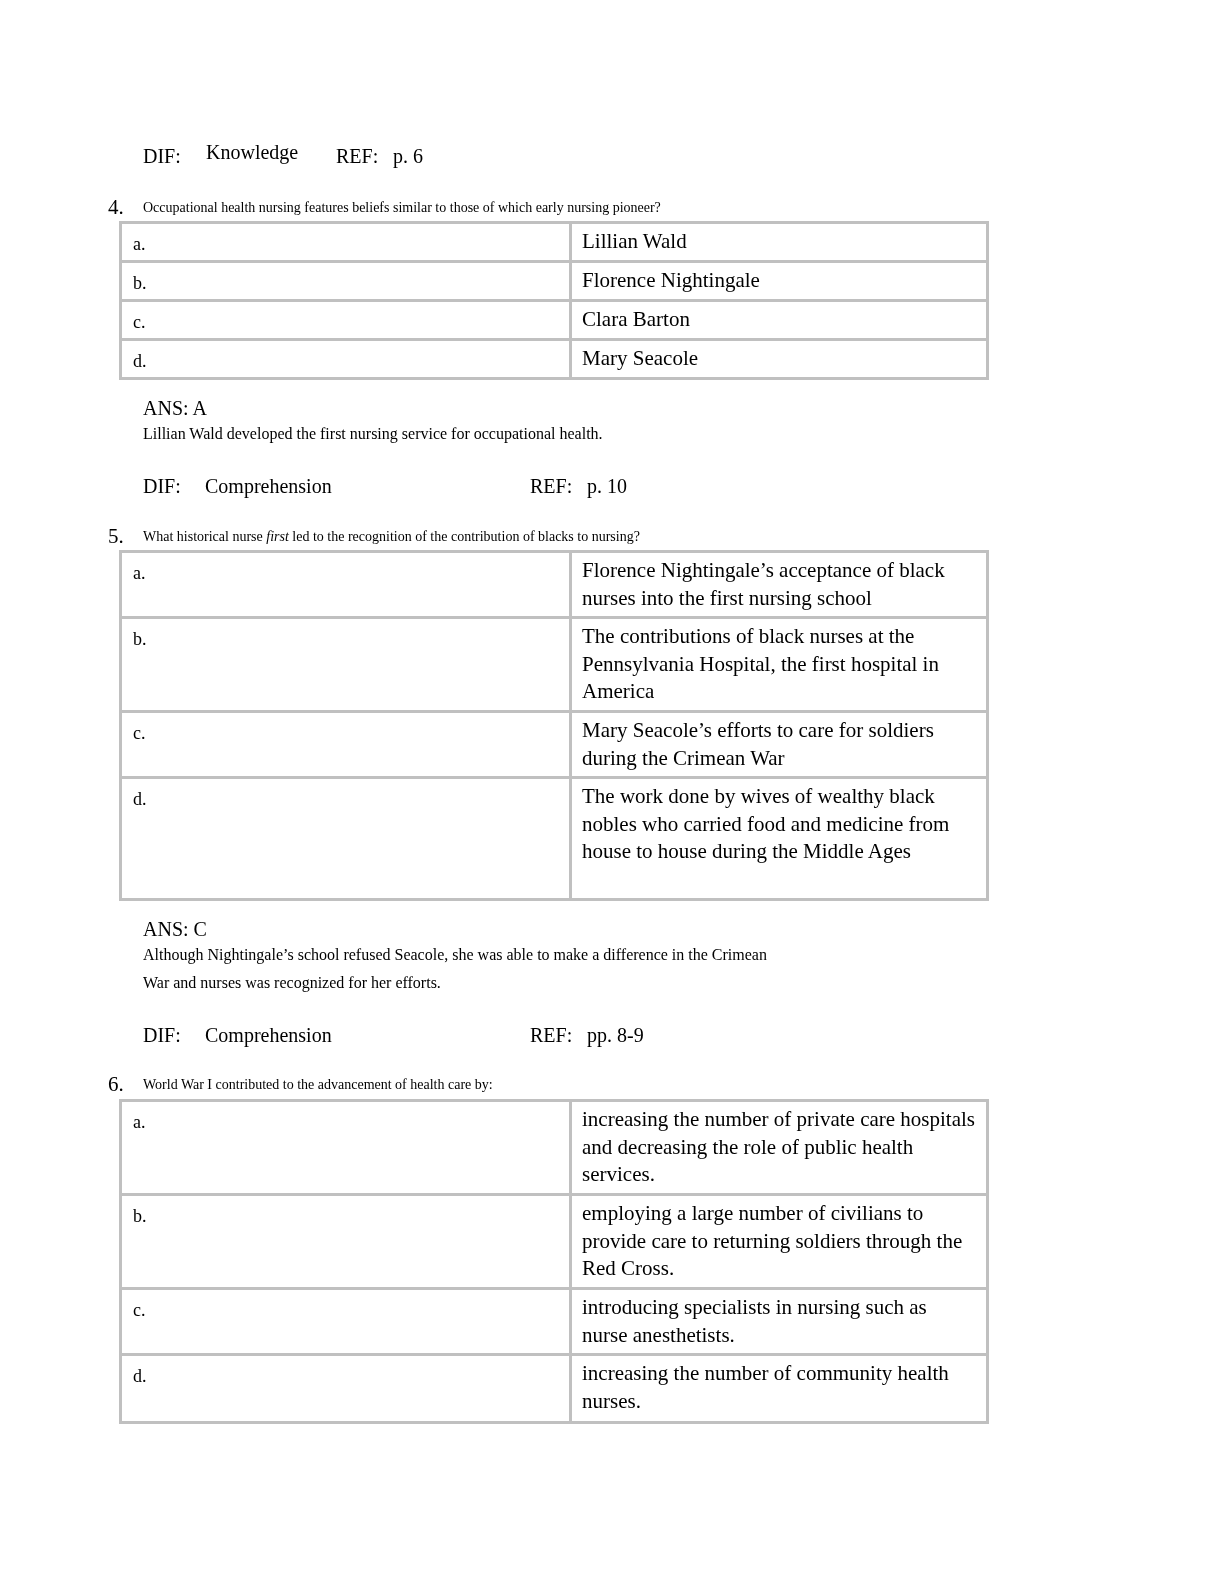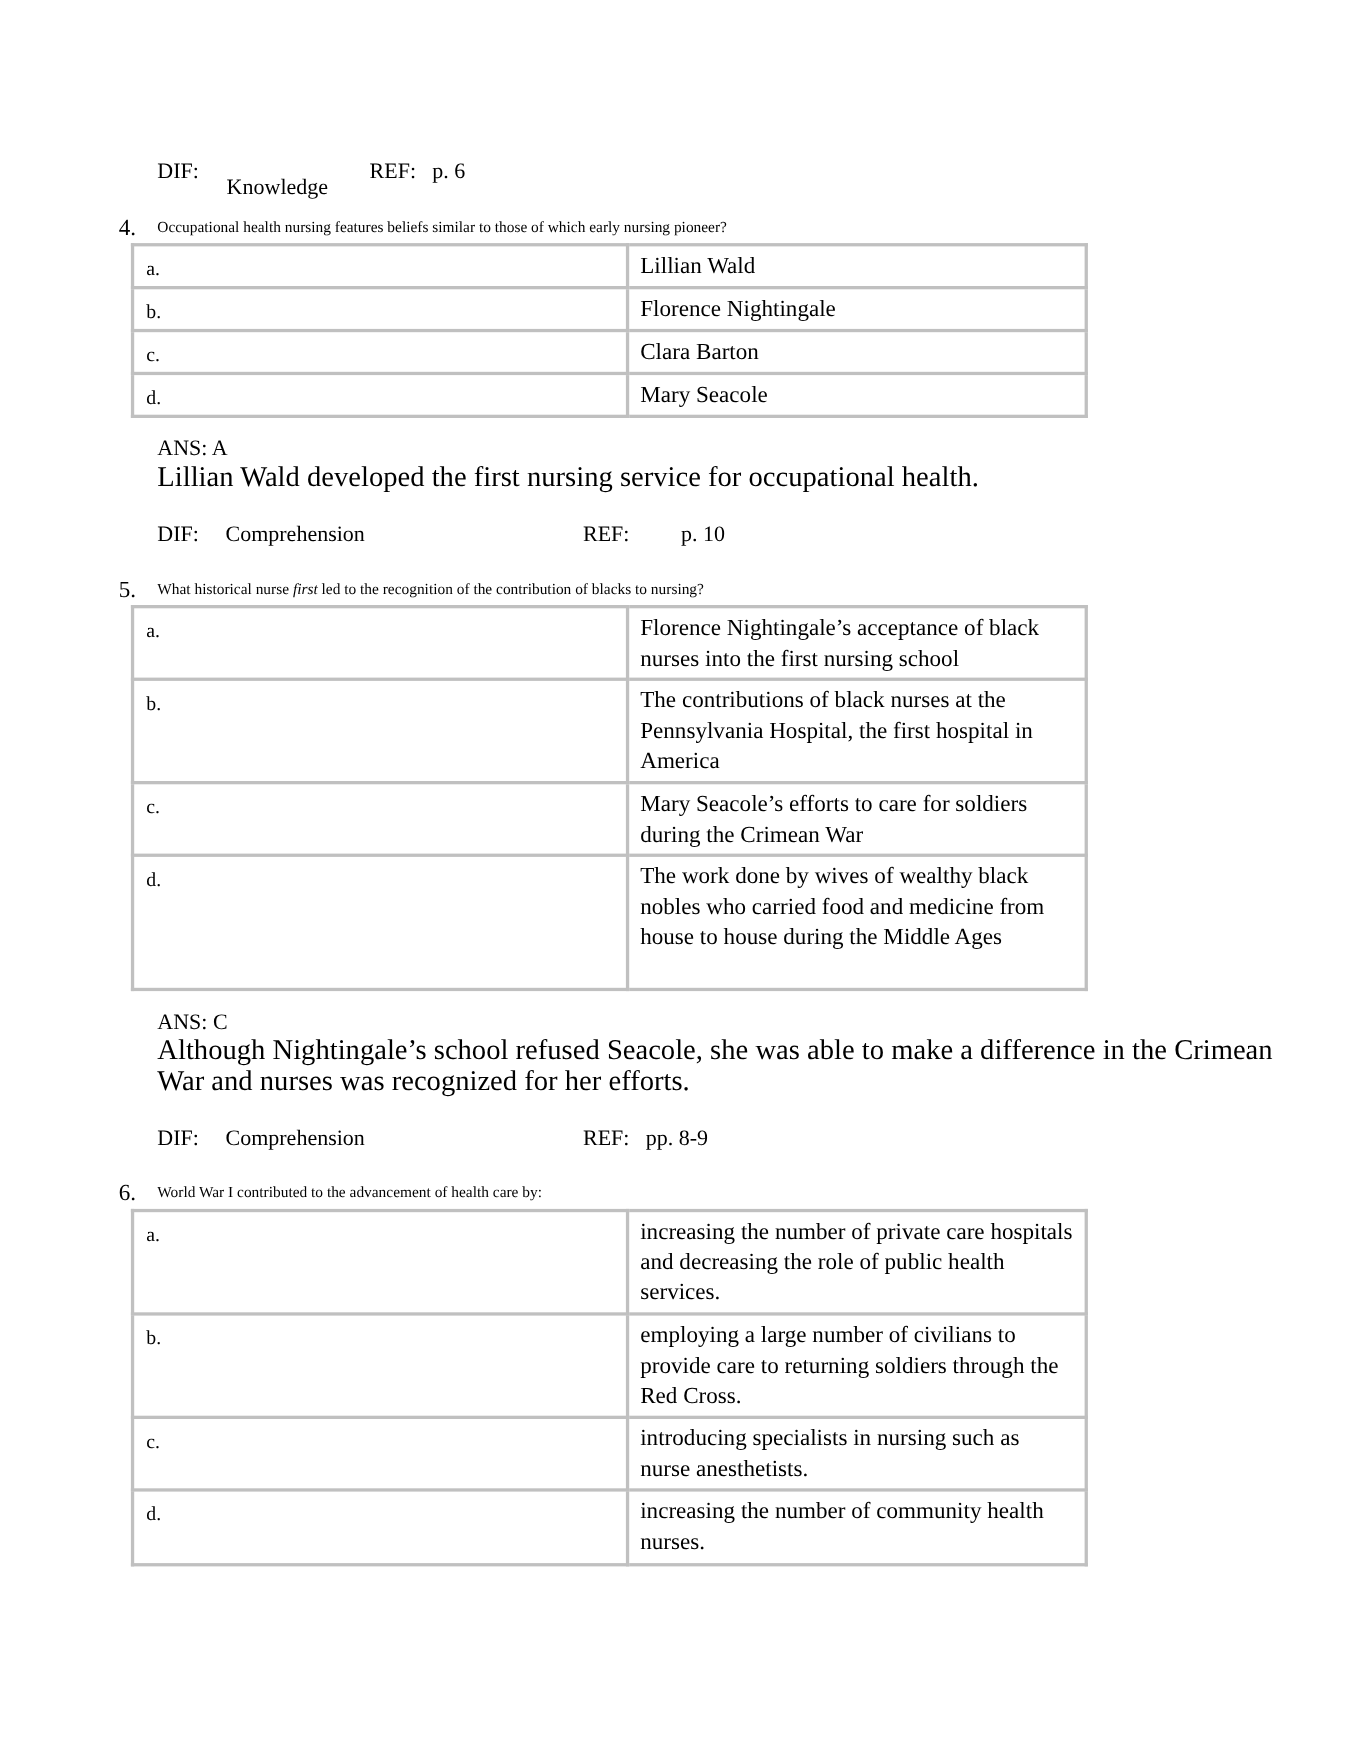--- a/index.html
+++ b/index.html
@@ -5,21 +5,21 @@
     html, body { margin: 0; padding: 0; background: #ffffff; }
     body {
       width: 1224px; height: 1584px; position: relative; overflow: hidden;
       font-family: "Liberation Serif", "DejaVu Serif", serif;
       color: #000000;
     }
     .abs { position: absolute; white-space: nowrap; }
     .txt { font-size: 14px; line-height: 27px; }
     .meta { font-size: 20px; line-height: 24px; }
     .qnum { font-size: 21px; line-height: 27px; }
-    .rat { font-size: 26px; line-height: 28px; }
+    .rat { font-size: 16px; line-height: 28px; }
 
     table.choices {
       position: absolute;
       left: 119px;
       width: 870px;
       border-collapse: collapse;
       table-layout: fixed;
     }
     table.choices td {
       border: 3px solid #c0c0c0;
@@ -39,21 +39,21 @@
       white-space: normal;
       border-radius: 19px;
     }
     em { font-style: italic; }
   </style>
 </head>
 <body>
 
 <div>
   <span class="abs meta" style="left:143px; top:144px;">DIF:</span>
-  <span class="abs meta" style="left:206px; top:158px;">Knowledge</span>
+  <span class="abs meta" style="left:206px; top:140px;">Knowledge</span>
   <span class="abs meta" style="left:336px; top:144px;">REF:</span>
   <span class="abs meta" style="left:393px; top:144px;">p. 6</span>
 </div>
 
 <div>
   <span class="abs qnum" style="left:108px; top:194px;">4.</span>
   <span class="abs txt" style="left:143px; top:194px;">Occupational health nursing features beliefs similar to those of which early nursing pioneer?</span>
 
   <table class="choices" style="top:221px;">
     <tbody>
@@ -75,21 +75,21 @@
     </tr>
   </tbody>
     </table>
 
   <span class="abs meta" style="left:143px; top:396px;">ANS:  A</span>
   <span class="abs rat" style="left:143px; top:420px;">Lillian Wald developed the first nursing service for occupational health.</span>
 
   <span class="abs meta" style="left:143px; top:474px;">DIF:</span>
   <span class="abs meta" style="left:205px; top:474px;">Comprehension</span>
   <span class="abs meta" style="left:530px; top:474px;">REF:</span>
-  <span class="abs meta" style="left:587px; top:474px;margin-left:32px;">p. 10</span>
+  <span class="abs meta" style="left:587px; top:474px;">p. 10</span>
 </div>
 
 <div>
   <span class="abs qnum" style="left:108px; top:523px;">5.</span>
   <span class="abs txt" style="left:143px; top:523px;"><span>What historical nurse </span><em>first</em><span> led to the recognition of the contribution of blacks to nursing?</span></span>
 
   <table class="choices" style="top:550px;">
     <tbody>
         <tr style="height:66px;">
       <td class="lbl">a.</td>

